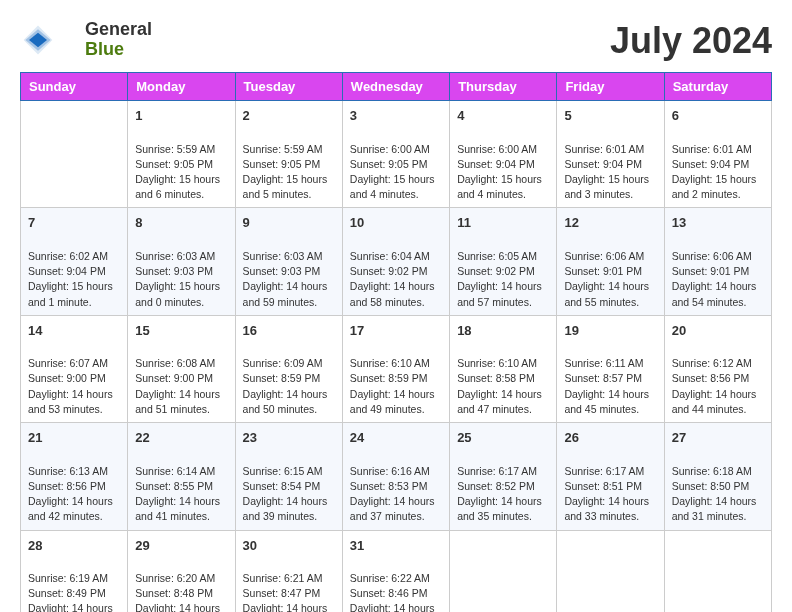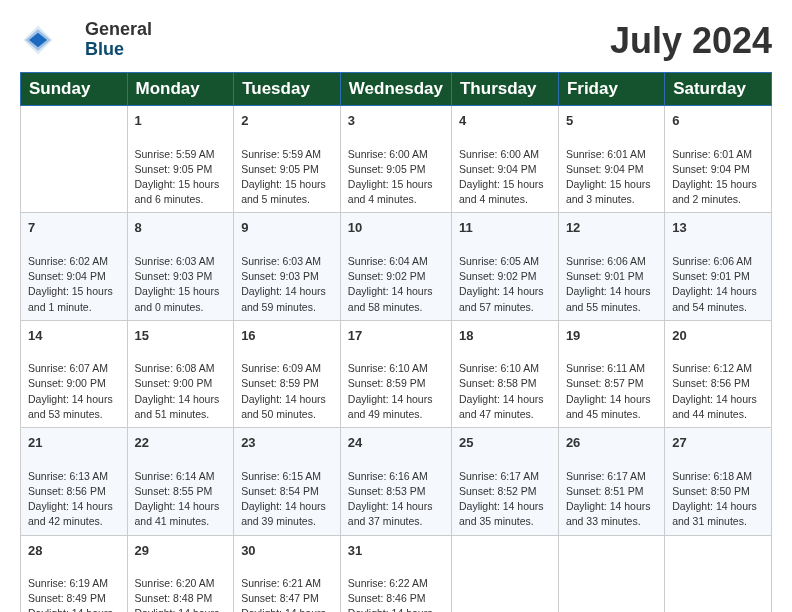--- a/index.html
+++ b/index.html
@@ -21,21 +21,21 @@
       align-items: center;
       gap: 4px;
     }
     .logo-text {
       font-size: 18px;
       font-weight: bold;
       line-height: 1.1;
       margin-left: 25px;
     }
     .logo-text .general { color: #333; }
-    .logo-text .blue { color: #0c4a6e; }
+    .logo-text .blue { color: #4d7c0f; }
     .logo-icon {
       width: 36px;
       height: 36px;
     }
     .title-area {
       text-align: right;
     }
     .month-title {
       font-size: 36px;
       font-weight: bold;
@@ -44,25 +44,25 @@
     .location {
       font-size: 14px;
       color: #555;
     }
     table {
       width: 100%;
       border-collapse: collapse;
       font-size: 11px;
     }
     thead th {
-      background-color: #14532d;
+      background-color: #d946ef;
       color: #fff;
       text-align: left;
       padding: 6px 8px;
-      font-size: 17px;
+      font-size: 13px;
       font-weight: bold;
       border: 1px solid #2a6db5;
     }
     tbody td {
       vertical-align: top;
       padding: 5px 7px;
       border: 1px solid #ccc;
       width: 14.28%;
       min-height: 80px;
       line-height: 1.5;

